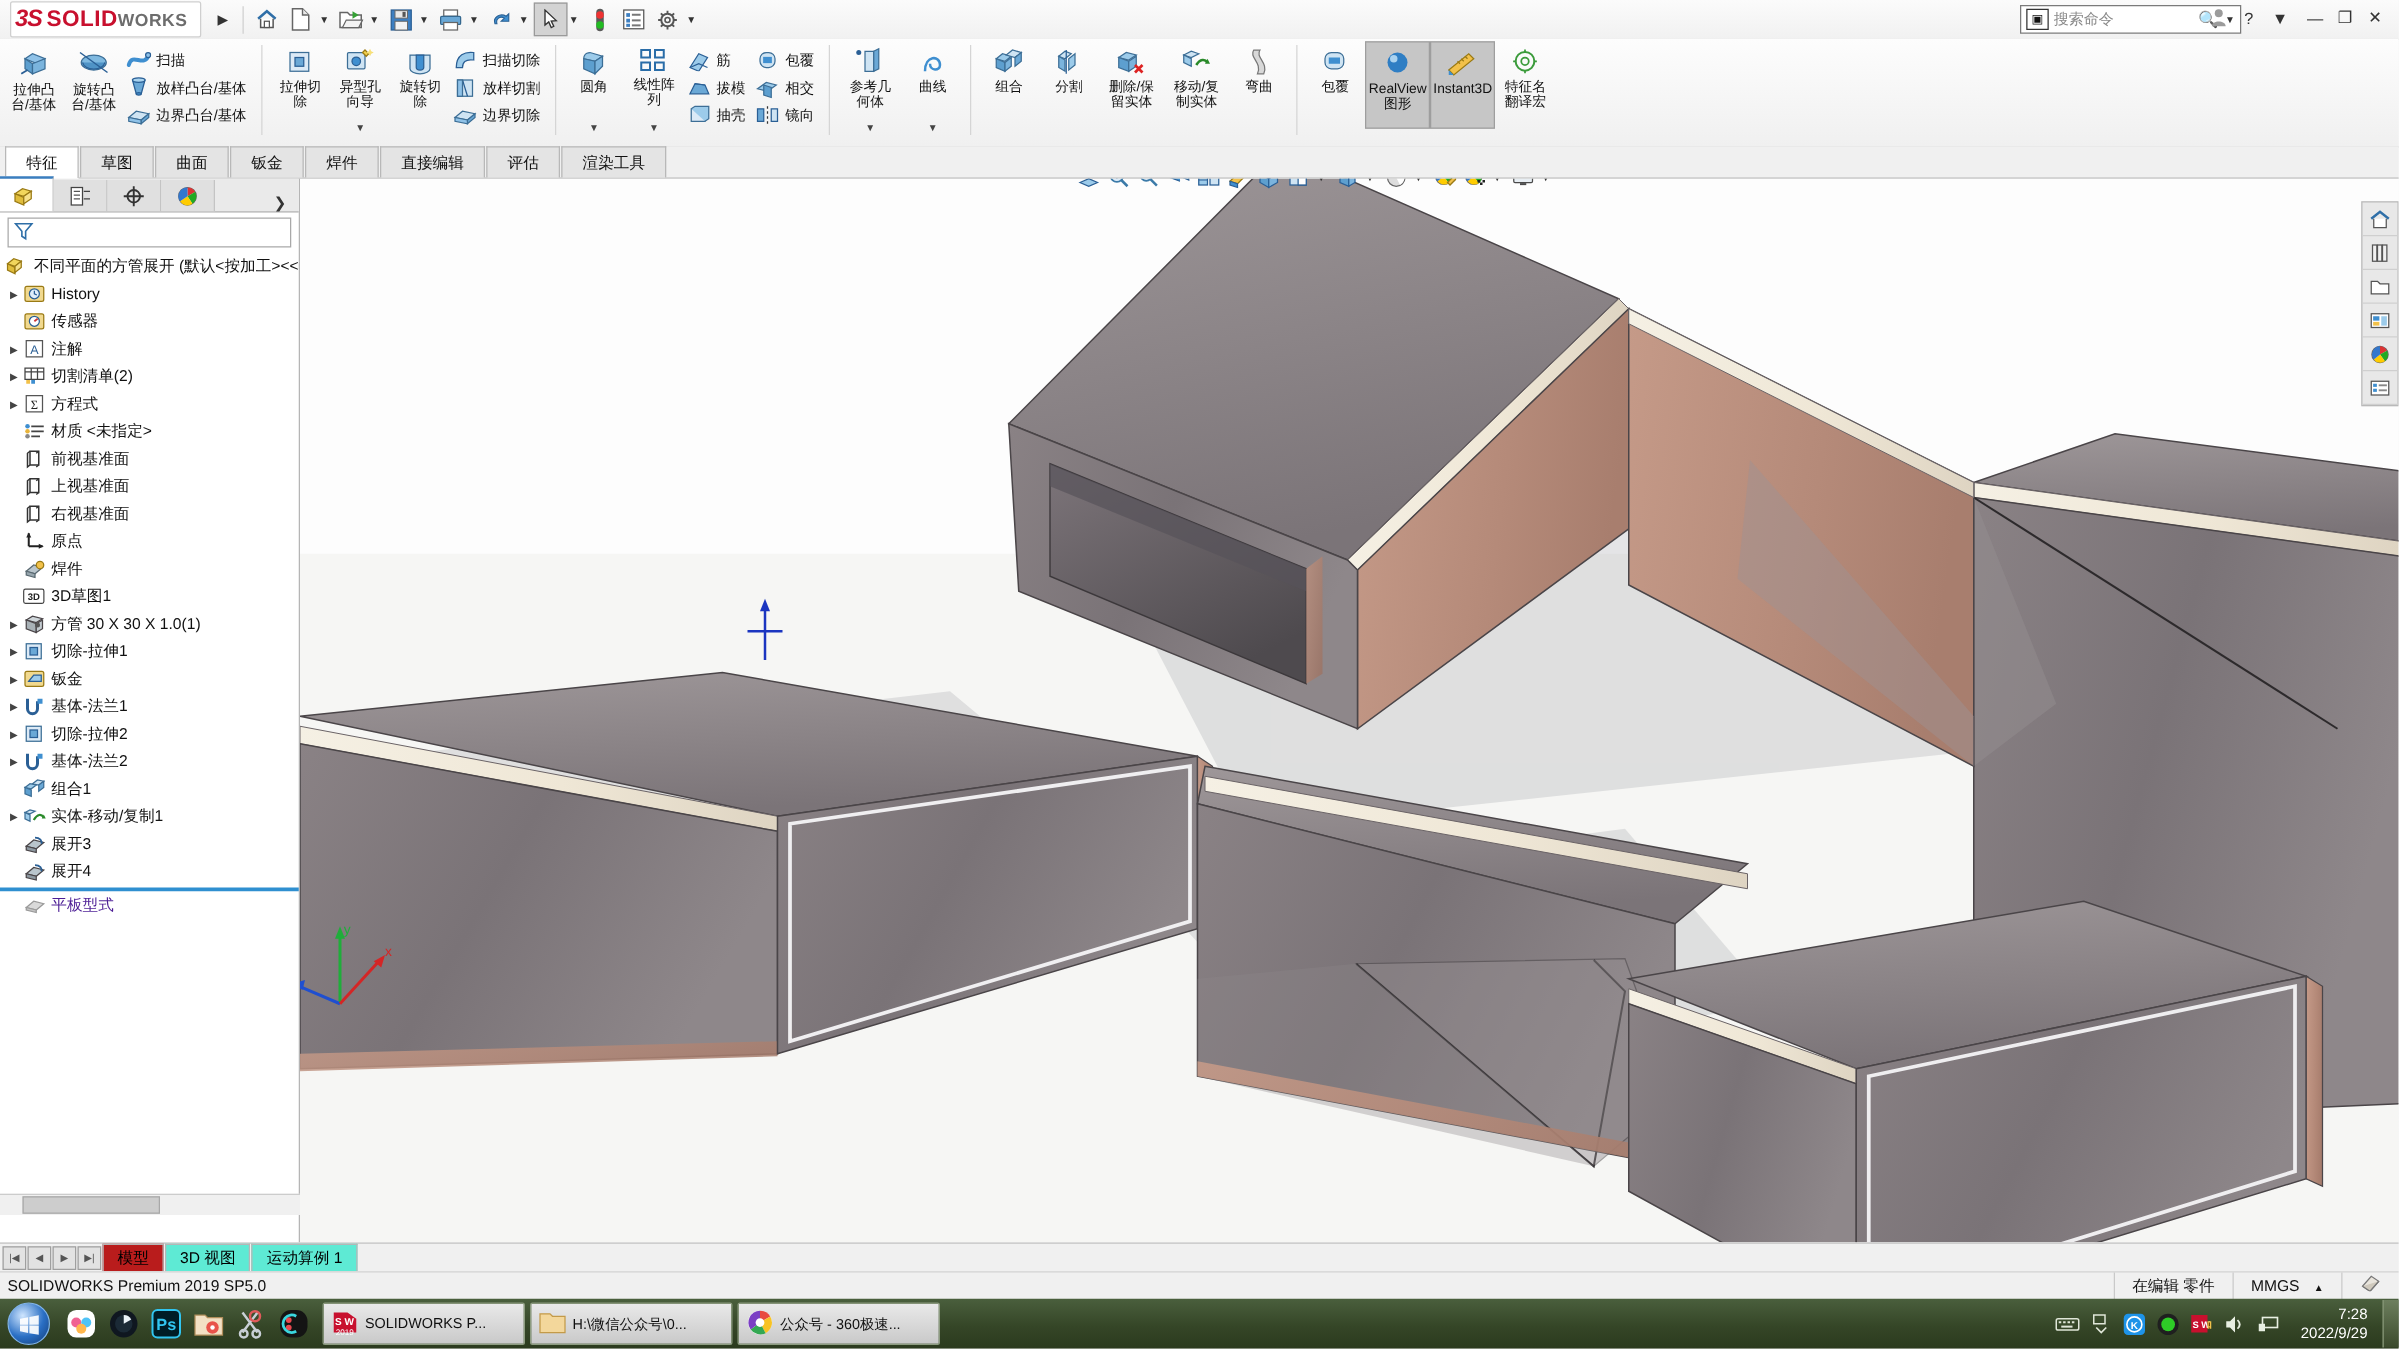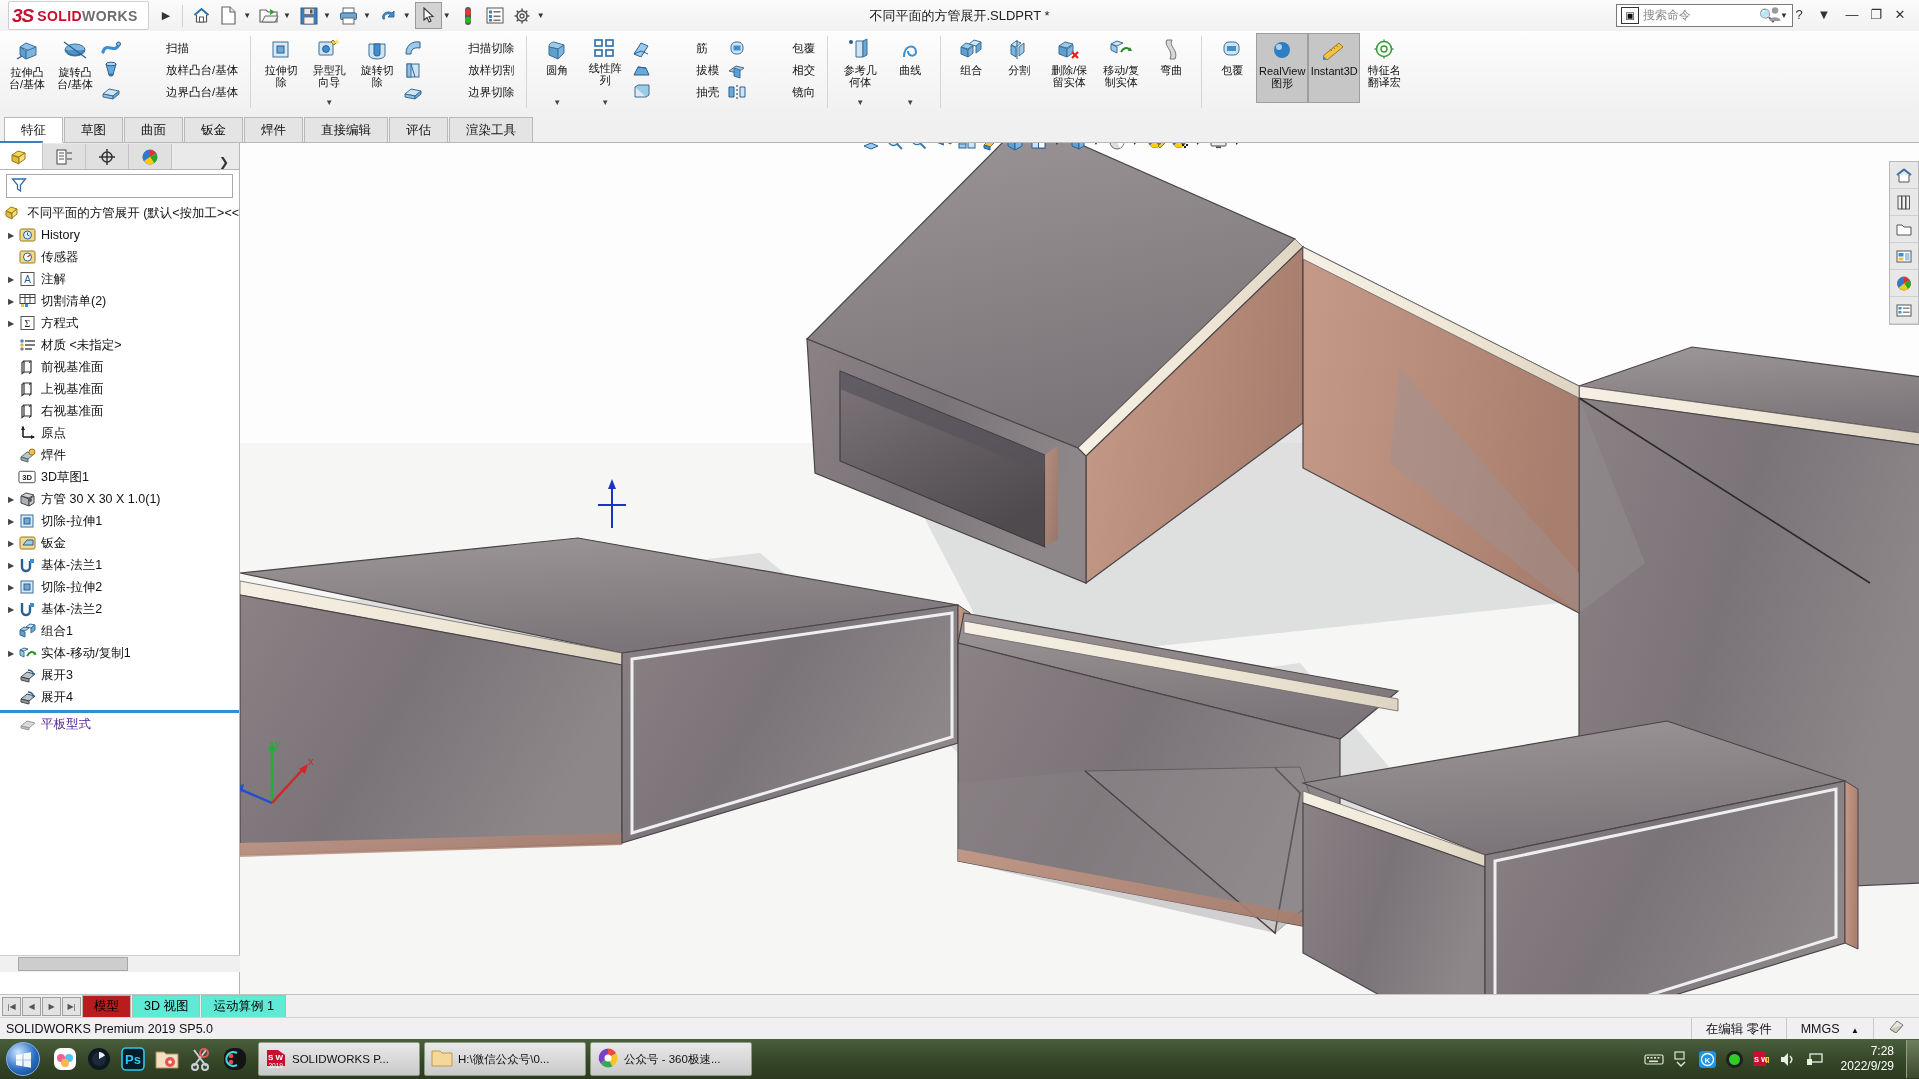--- a/index.html
+++ b/index.html
@@ -19,21 +19,21 @@
     display:flex;align-items:center;
   }
   .sw-logo{
     display:flex;align-items:center;height:27px;margin-left:8px;
     padding:0 10px 0 3px;border:1px solid #cfcfcf;background:#fff;border-radius:2px;
   }
   .sw-logo .ds{
     font-weight:bold;font-style:italic;color:#c8102e;font-size:19px;letter-spacing:-1px;
     margin-right:4px;
   }
-  .sw-logo .solid{font-weight:bold;color:#c8102e;font-size:14px;letter-spacing:.4px;}
+  .sw-logo .solid{font-weight:bold;color:#c8102e;font-size:18px;letter-spacing:.4px;}
   .sw-logo .works{font-weight:bold;color:#6d6d6d;font-size:14px;letter-spacing:.4px;}
   .tb-arrow{margin-left:6px;color:#333;font-size:11px;padding:0 7px;cursor:default;}
   .tb-sep{width:1px;height:22px;background:#d0d0d0;margin:0 5px;}
   .tbicon{
     width:27px;height:27px;display:flex;align-items:center;justify-content:center;
     position:relative;
   }
   .tbicon.sel{background:#d3d3d3;border:1px solid #9a9a9a;box-sizing:border-box;}
   .caret{font-size:8px;color:#333;padding:0 4px 0 1px;align-self:center;}
   .doc-title{
@@ -60,21 +60,21 @@
   }
   .rgroup{display:flex;align-items:flex-start;height:86px;padding:2px 3px 0 3px;}
   .rsep{width:1px;height:72px;background:#d5d5d5;margin:5px 3px 0 3px;}
   .big-btn{
     width:48px;min-height:70px;display:flex;flex-direction:column;align-items:center;
     padding-top:5px;cursor:default;position:relative;
   }
   .big-btn .lbl{font-size:11px;line-height:12px;text-align:center;margin-top:2px;color:#111;}
   .big-btn.wide{width:52px;}
   .small-col{display:flex;flex-direction:column;justify-content:flex-start;padding-top:4px;}
-  .small-btn{display:flex;align-items:center;height:22px;padding:0 6px 0 2px;cursor:default;gap:41px;}
+  .small-btn{display:flex;align-items:center;height:22px;padding:0 6px 0 2px;cursor:default;}
   .small-btn .lbl{font-size:11.5px;margin-left:4px;color:#111;}
   .dd{font-size:8px;color:#444;margin-top:1px;}
   .big-btn .dd{position:absolute;bottom:1px;}
   .rv-active{background:#c6c6c6;border:1px solid #9e9e9e;box-sizing:border-box;}
 
   
   .ico{display:block;}
 
   
   .tabbar{
@@ -263,21 +263,20 @@
             <line x1="14" y1="9" x2="16.5" y2="9"></line>
           <line x1="3.7" y1="3.7" x2="5.4" y2="5.4"></line>
             <line x1="12.6" y1="12.6" x2="14.3" y2="14.3"></line>
           <line x1="14.3" y1="3.7" x2="12.6" y2="5.4"></line>
             <line x1="5.4" y1="12.6" x2="3.7" y2="14.3"></line>
         </g>
       </svg>
     </div>
     <div class="caret">▼</div>
 
-    <div class="doc-title">不同平面的方管展开.SLDPRT *</div>
 
     <div class="search-wrap">
       <div class="search-icoBox">▣</div>
       <div class="search-ph">搜索命令</div>
       <div class="mag">🔍</div>
       <div class="caret">▼</div>
     </div>
 
     <div class="win-btns">
       <div>

